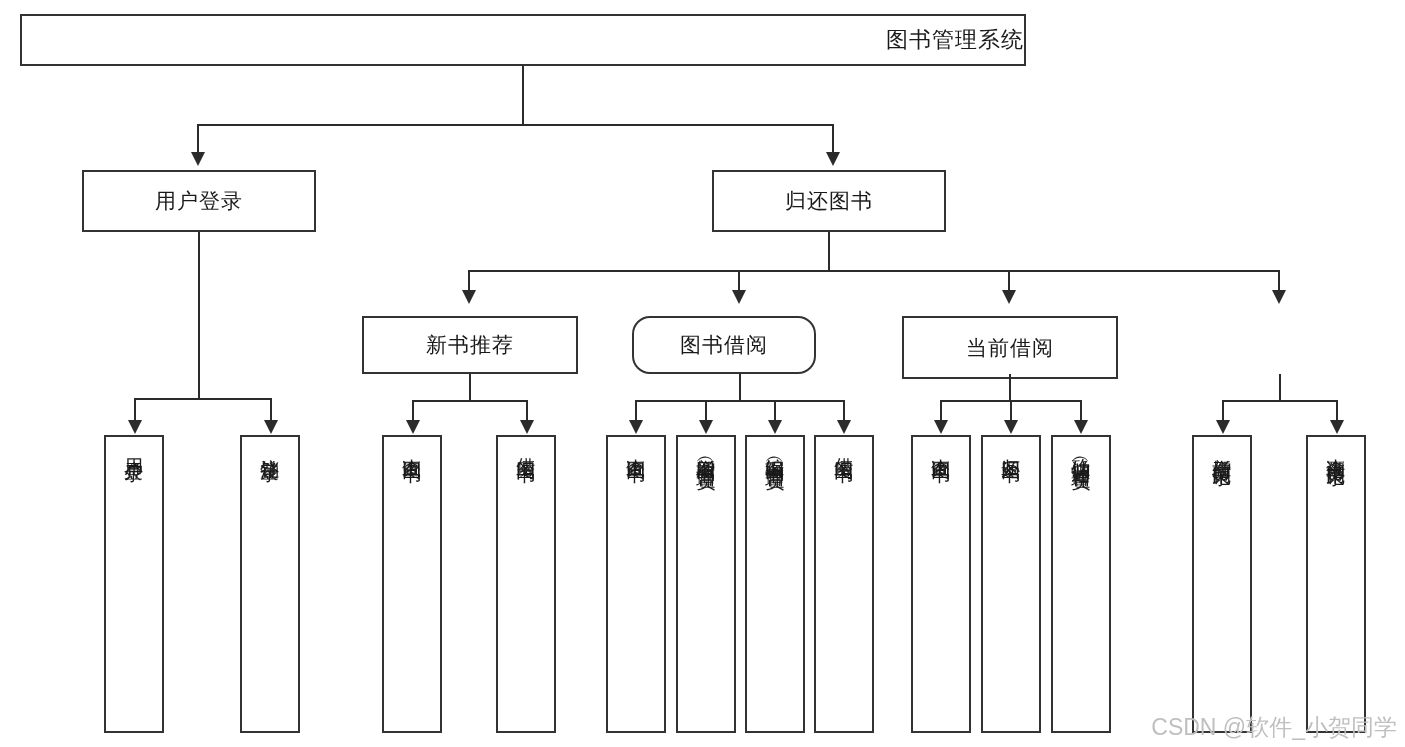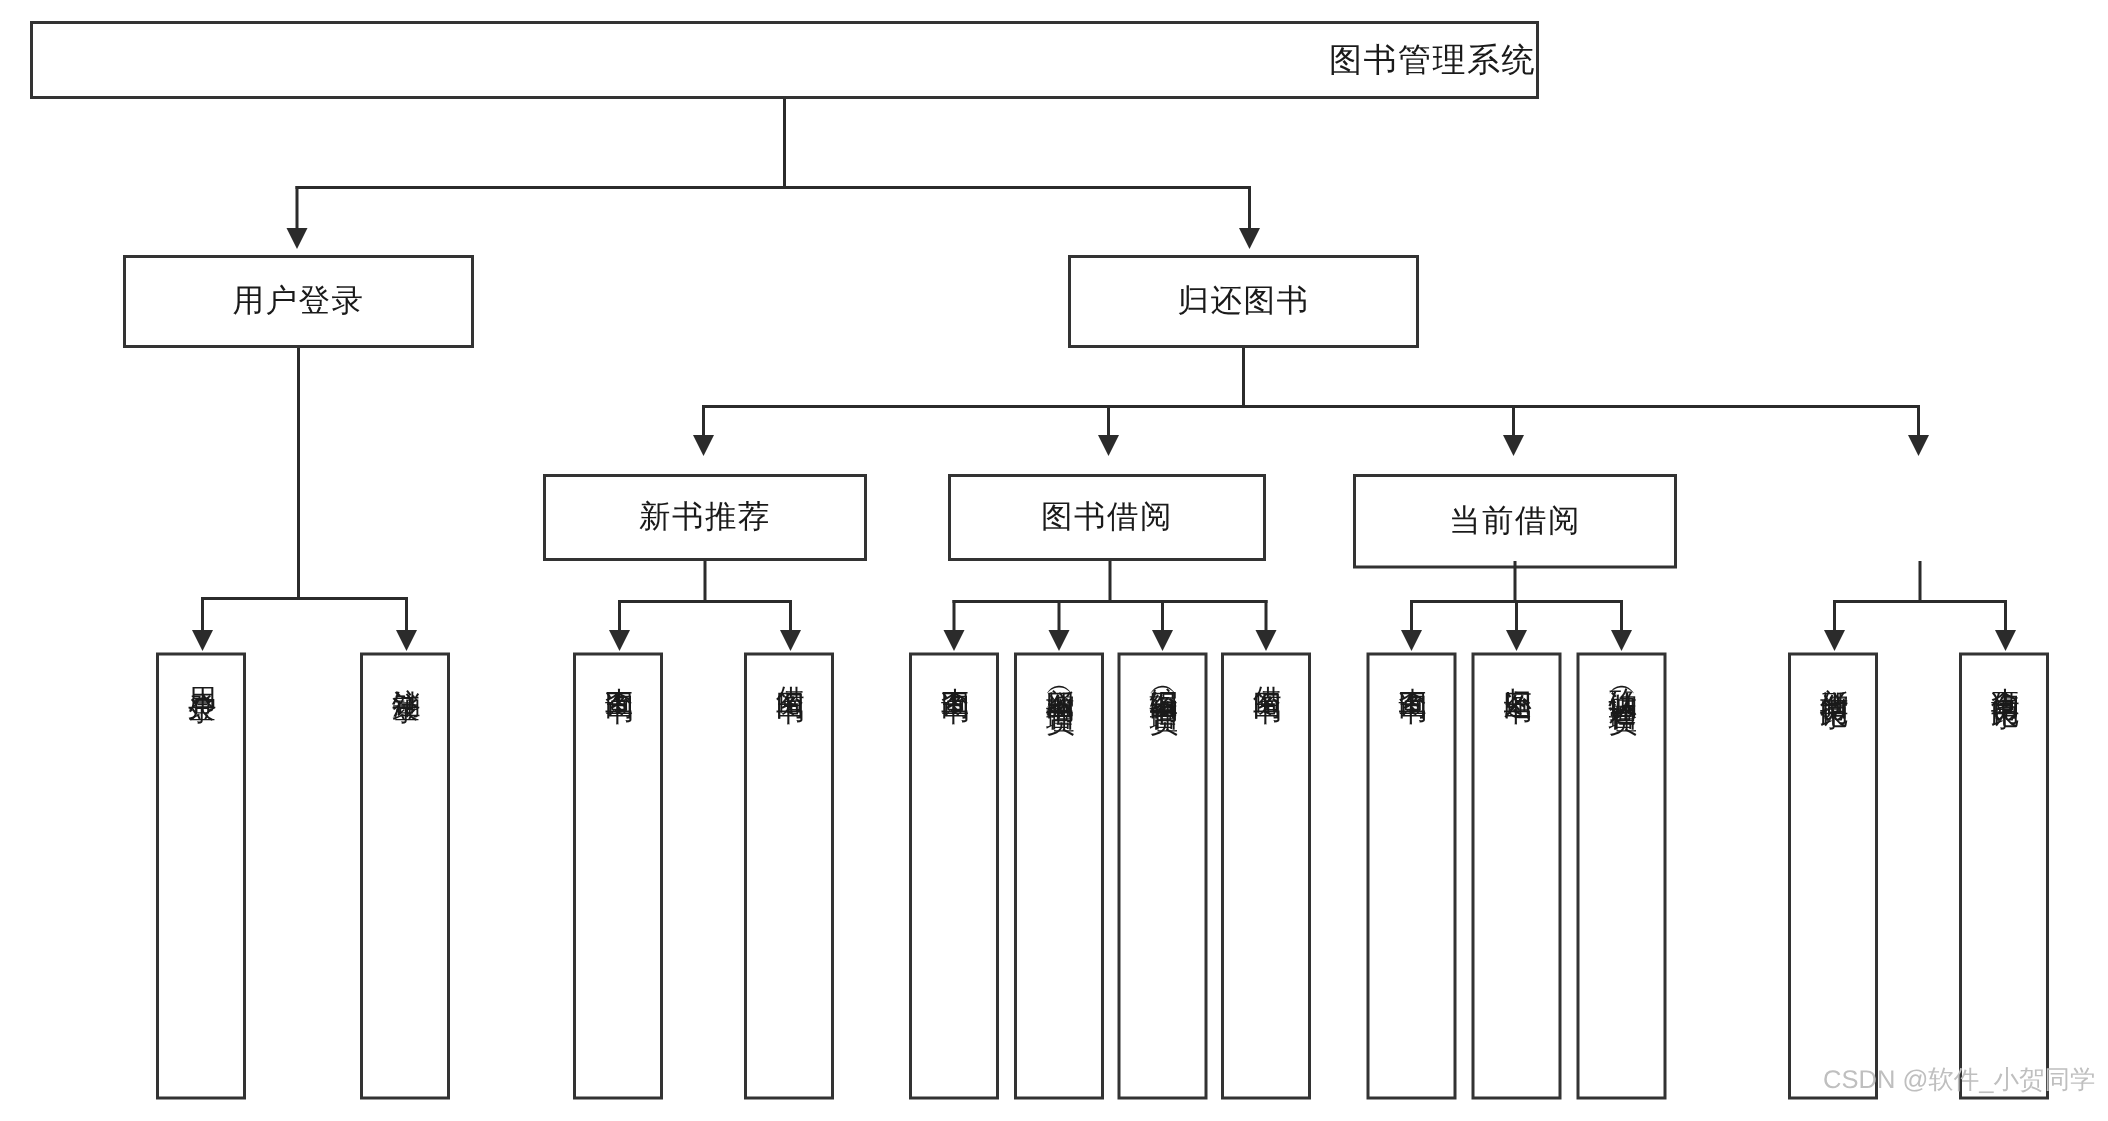--- a/index.html
+++ b/index.html
@@ -59,22 +59,22 @@
     position: absolute;
     width: 0;
     height: 0;
     border-left: 7px solid transparent;
     border-right: 7px solid transparent;
     border-top: 14px solid #2b2b2b;
   }
   #watermark {
     position: absolute;
     right: 8px;
-    bottom: 16px;
-    font-size: 17px;
+    bottom: 4px;
+    font-size: 23px;
     color: #bfbfbf;
     white-space: nowrap;
     pointer-events: none;
   }
 </style>
 </head>
 <body>
 
 <div id="canvas">
 
@@ -110,21 +110,21 @@
   <div class="connector vline" style="left:738px; top:270px; width:2px; height:22px;"></div>
   <div class="arrow" style="left:732px; top:290px;"></div>
   <div class="connector vline" style="left:1008px; top:270px; width:2px; height:22px;"></div>
   <div class="arrow" style="left:1002px; top:290px;"></div>
   <div class="connector vline" style="left:1278px; top:270px; width:2px; height:22px;"></div>
   <div class="arrow" style="left:1272px; top:290px;"></div>
 
   <div class="node horiz" style="left:362px; top:316px; width:216px; height:58px;">
     <span>新书推荐</span>
   </div>
-  <div class="node horiz" style="left:632px; top:316px; width:212px; height:58px;">
+  <div class="node horiz" style="left:632px; top:316px; width:184px; height:58px;border-radius:18px;">
     <span>图书借阅</span>
   </div>
   <div class="node horiz" style="left:902px; top:316px; width:216px; height:63px;">
     <span>当前借阅</span>
   </div>
 
   <div class="connector vline" style="left:469px; top:374px; width:2px; height:28px;"></div>
   <div class="connector hline" style="left:412px; top:400px; width:116px; height:2px;"></div>
   <div class="connector vline" style="left:412px; top:400px; width:2px; height:22px;"></div>
   <div class="arrow" style="left:406px; top:420px;"></div>

